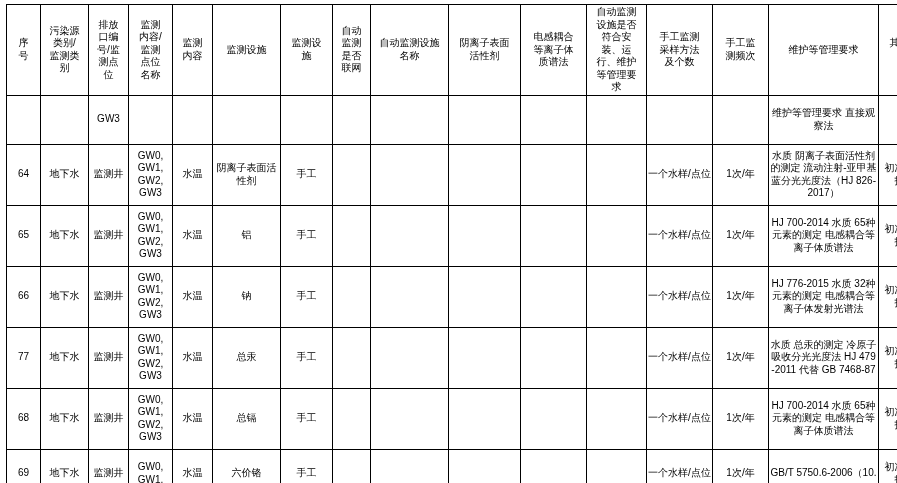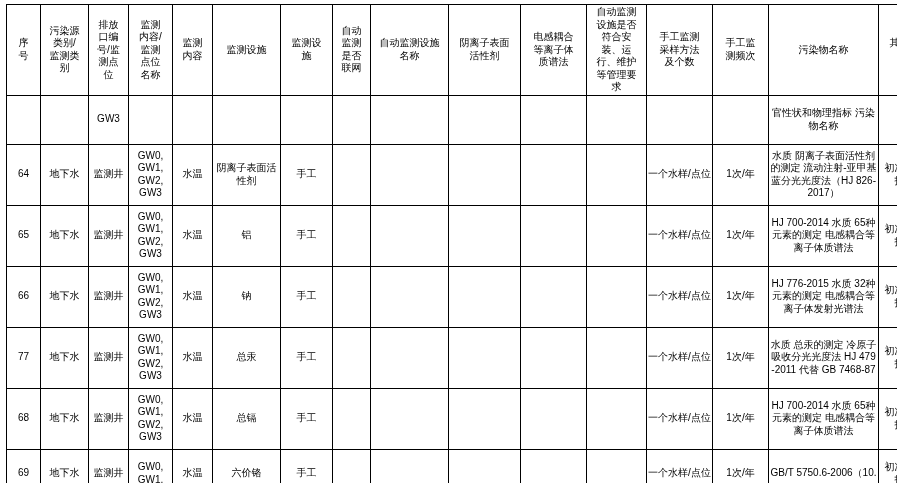--- a/index.html
+++ b/index.html
@@ -99,41 +99,41 @@
         <th>监测内容</th>
         <th>监测设施</th>
         <th>监测设施</th>
         <th>自动监测是否联网</th>
         <th>自动监测设施名称</th>
         <th>阴离子表面活性剂</th>
         <th>电感耦合等离子体质谱法</th>
         <th>自动监测设施是否符合安装、运行、维护等管理要求</th>
         <th>手工监测采样方法及个数</th>
         <th>手工监测频次</th>
-        <th>污染物名称</th>
+        <th>维护等管理要求</th>
         <th>其他信息</th>
       </tr>
     </thead>
     <tbody>
       <tr class="row-first">
         <td></td>
         <td></td>
         <td>GW3</td>
         <td class="cell-stack"></td>
         <td></td>
         <td></td>
         <td></td>
         <td></td>
         <td></td>
         <td></td>
         <td></td>
         <td></td>
         <td></td>
         <td></td>
-        <td>官性状和物理指标 污染物名称</td>
+        <td>维护等管理要求 直接观察法</td>
         <td></td>
       </tr>
       <tr class="row-tall">
         <td>64</td>
         <td>地下水</td>
         <td>监测井</td>
         <td class="cell-stack">GW0,
 GW1,
 GW2,
 GW3</td>

